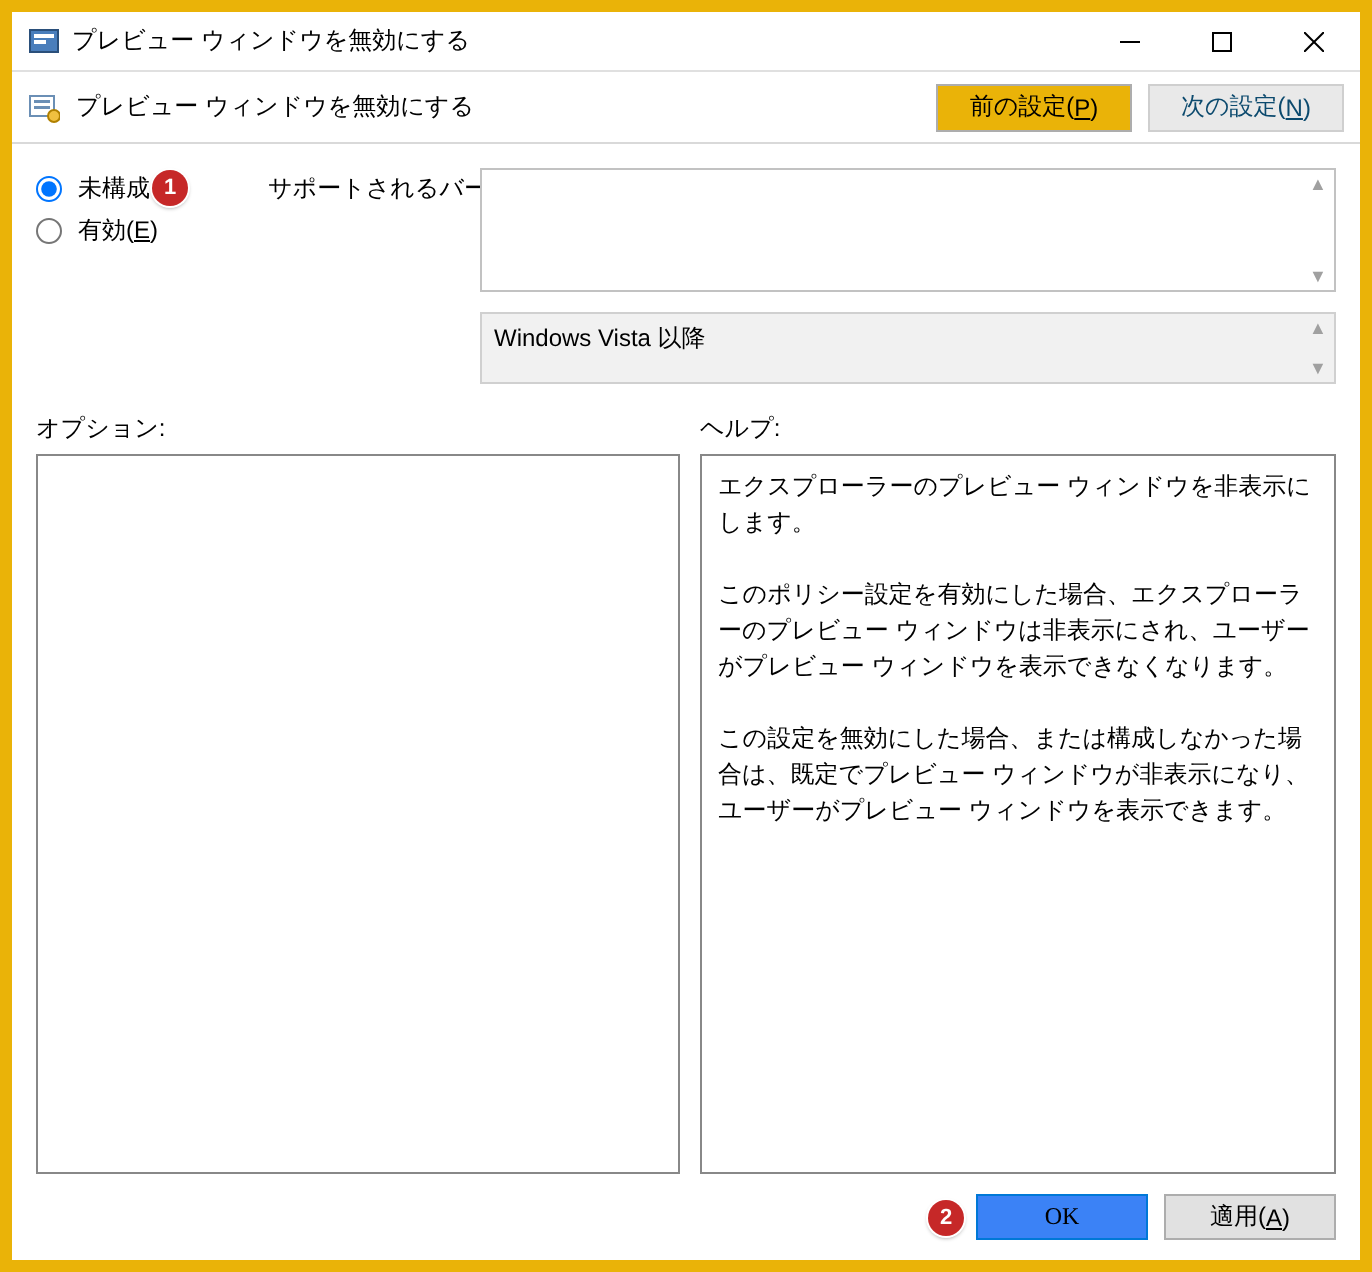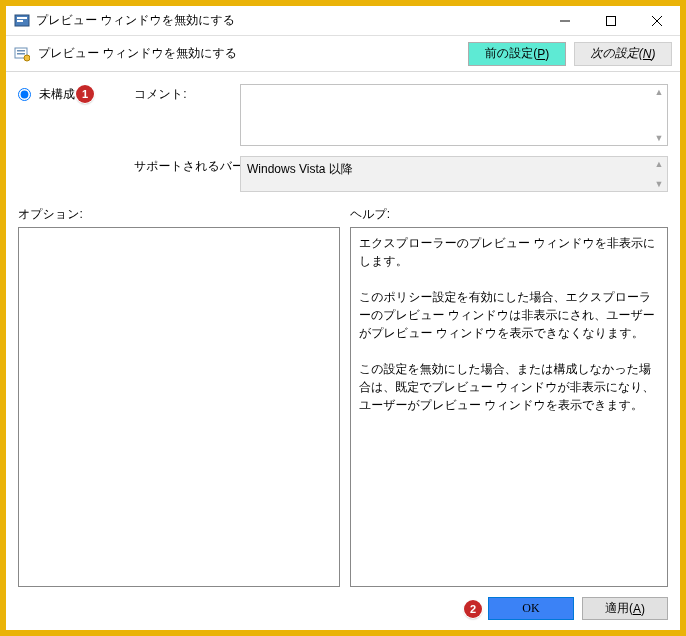--- a/index.html
+++ b/index.html
@@ -51,26 +51,26 @@
     padding: 0 8px;
     border-bottom: 1px solid #d9d9d9;
     background: #fff;
     gap: 8px;
   }
   .toolbar-icon { width:16px;height:16px;display:inline-flex;align-items:center;justify-content:center; }
   .toolbar-title { flex: 1; font-size: 12px; color: #000; }
   .tbtn {
     height: 24px; min-width: 98px;
     border: 1px solid #adadad;
-    background: #5eead4;
+    background: #eab308;
     font-size: 12px;
     display: inline-flex; align-items: center; justify-content: center;
     padding: 0 10px;
   }
-  .tbtn.disabled { color: #000000; border-color: #cfcfcf; background:#e9e9e9;font-style:italic; }
+  .tbtn.disabled { color: #0c4a6e; border-color: #cfcfcf; background:#e9e9e9; }
   .tbtn u { text-decoration: underline; }
 
   .content {
     flex: 1;
     display: flex;
     flex-direction: column;
     padding: 12px 12px 0 12px;
     min-height: 0;
   }
   .upper {
@@ -226,24 +226,27 @@
   </div>
 
   <div class="content">
     <div class="upper">
       <div class="radio-col">
         <div class="radio-row">
           <input type="radio" name="state" checked="" style="">
           <label>未構成</label>
           <span class="callout" style="left:58px;top:-1px">1</span>
         </div>
+        <div class="radio-row">
+          <input type="radio" name="state" style="">
+          <label><span>有効(</span><u>E</u><span>)</span></label>
+        </div>
       </div>
 
       <div class="labeled-col">
-        <div class="lbl">コメント:</div>
         <div class="lbl2">サポートされるバージョン:</div>
       </div>
 
       <div class="fields-col">
         <div class="textarea-box comment-box">
           <span></span>
           <div class="scroll-affordance">
               <span>▲</span>
               <span>▼</span>
             </div>

